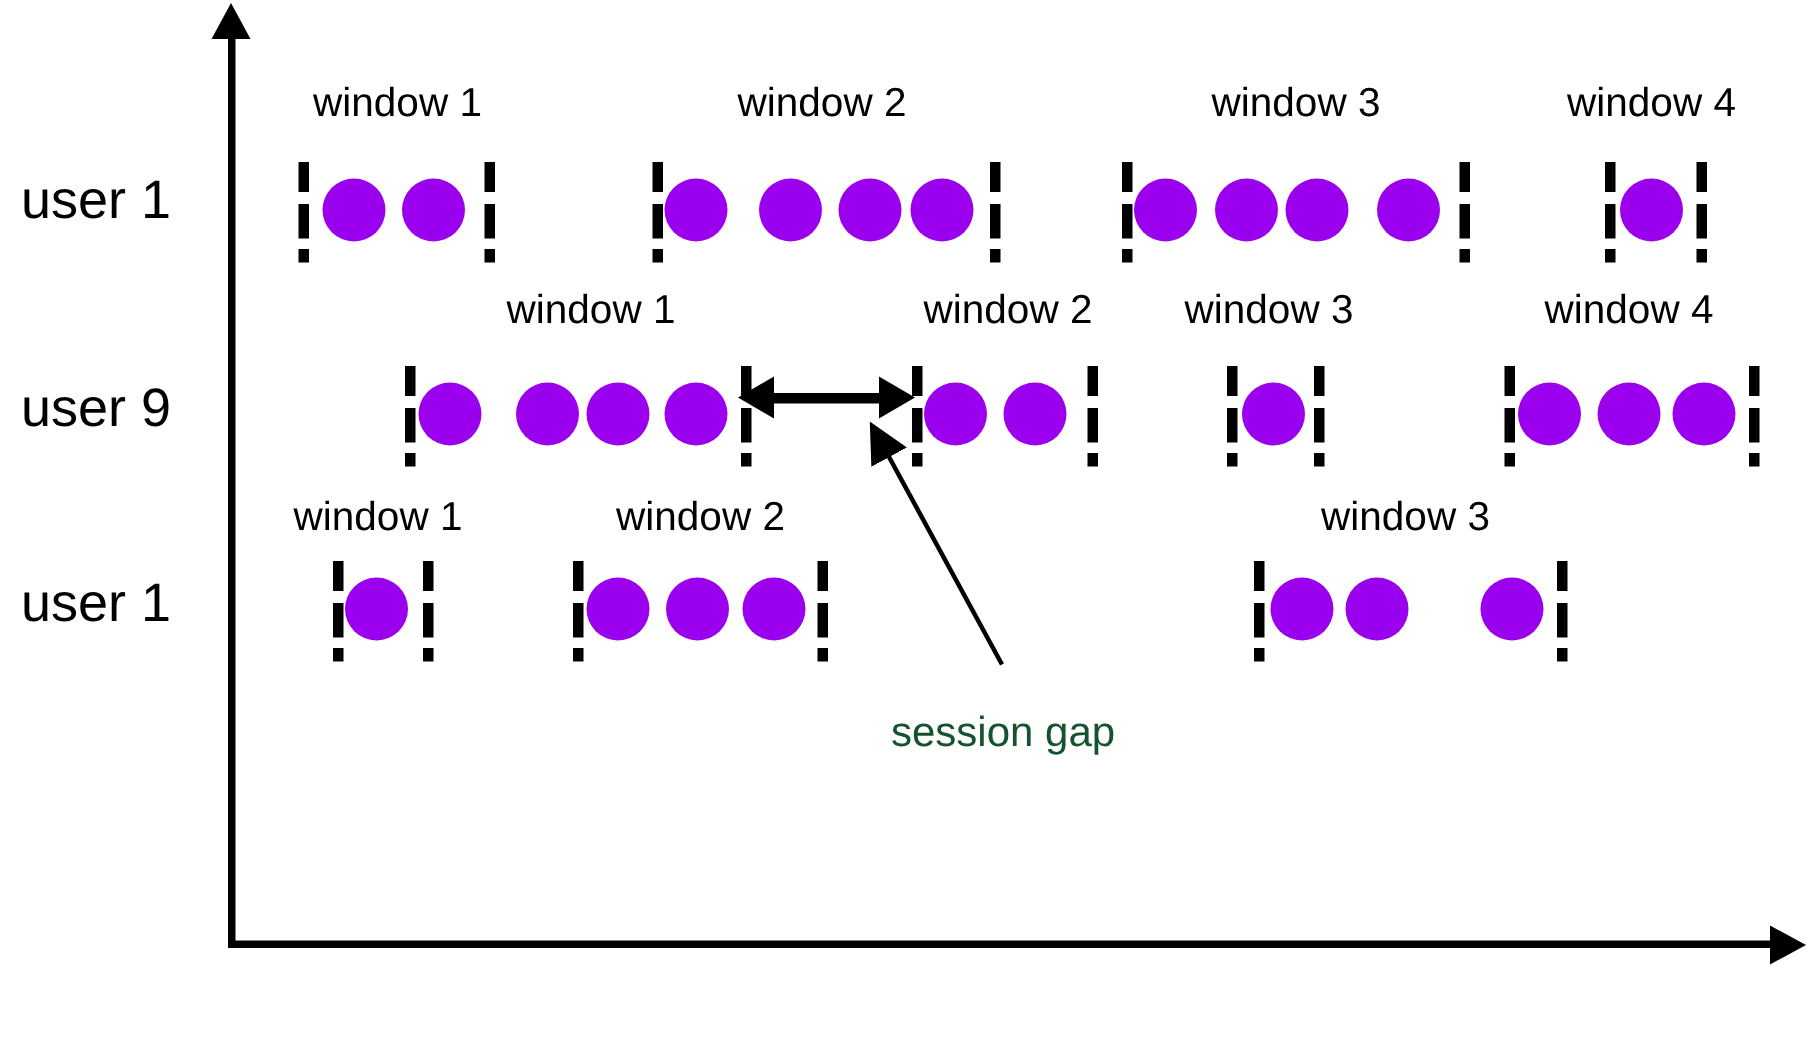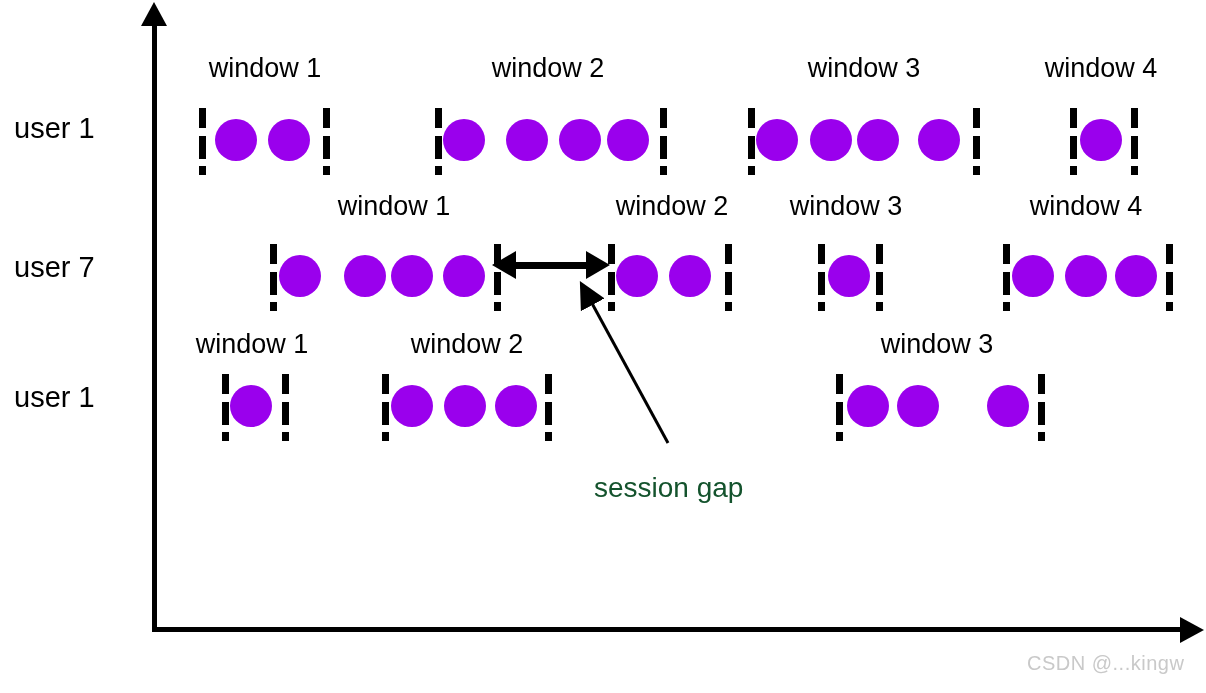--- a/index.html
+++ b/index.html
@@ -52,21 +52,21 @@
     left: 1180px;
     top: 617px;
     border-top: 13px solid transparent;
     border-bottom: 13px solid transparent;
     border-left: 24px solid #000000;
   }
 
   
   .user-label {
     position: absolute;
-    font-size: 29px;
+    font-size: 36px;
     color: #000000;
     white-space: nowrap;
     letter-spacing: 0px;
   }
 
   
   #time-label {
     position: absolute;
     left: 1042px;
     top: 636px;
@@ -226,21 +226,21 @@
           <i class="seg2"></i>
           <i class="seg3"></i>
         </div>
         <div class="bracket" style="left: 1131px; top: 108px; height: 67px;">
           <i class="seg1"></i>
           <i class="seg2"></i>
           <i class="seg3"></i>
         </div>
         <div class="dot" style="left: 1080px; top: 118.5px; width: 42px; height: 42px; background: rgb(154, 0, 237);"></div>
       </div>
-      <div class="user-label" style="left: 14px; top: 251px;">user 7</div>
+      <div class="user-label" style="left: 14px; top: 251px;">user 9</div>
       <div class="window-group">
         <div class="window-title" style="left: 394px; top: 191px;">window 1</div>
         <div class="bracket" style="left: 270px; top: 244px; height: 67px;">
           <i class="seg1"></i>
           <i class="seg2"></i>
           <i class="seg3"></i>
         </div>
         <div class="bracket" style="left: 494px; top: 244px; height: 67px;">
           <i class="seg1"></i>
           <i class="seg2"></i>
@@ -355,15 +355,14 @@
     <defs>
       <marker id="calloutHead" markerWidth="9" markerHeight="9" refX="7.5" refY="4.5" orient="auto">
         <path d="M0,0 L9,4.5 L0,9 z" fill="#000000"></path>
       </marker>
     </defs>
     <line x1="108" y1="168" x2="22" y2="10" stroke="#000000" stroke-width="3" marker-end="url(#calloutHead)"></line>
   </svg>
   <div id="session-gap-label">session gap</div>
 
 
-  <div id="watermark">CSDN @...kingw</div>
 
 </div>
 
 </body></html>

